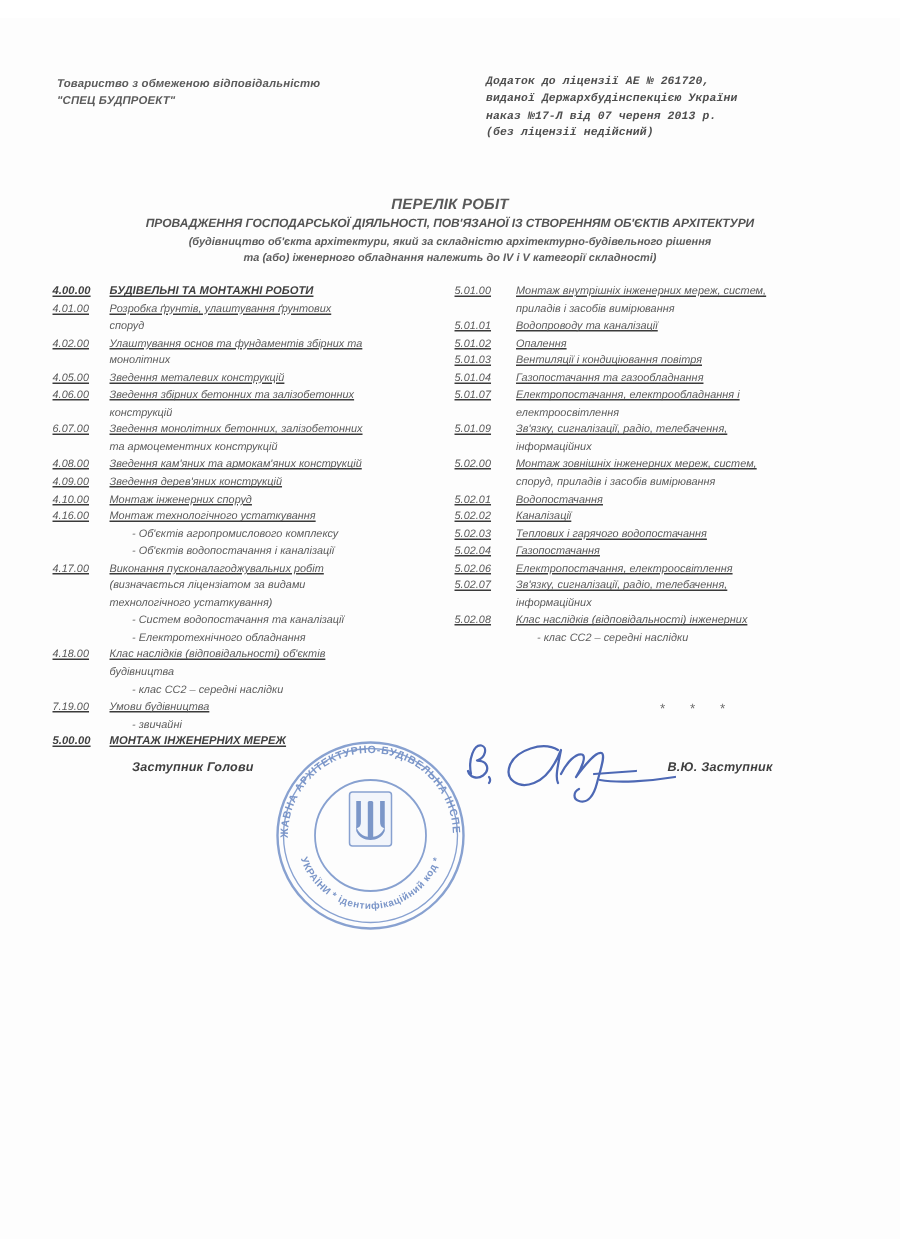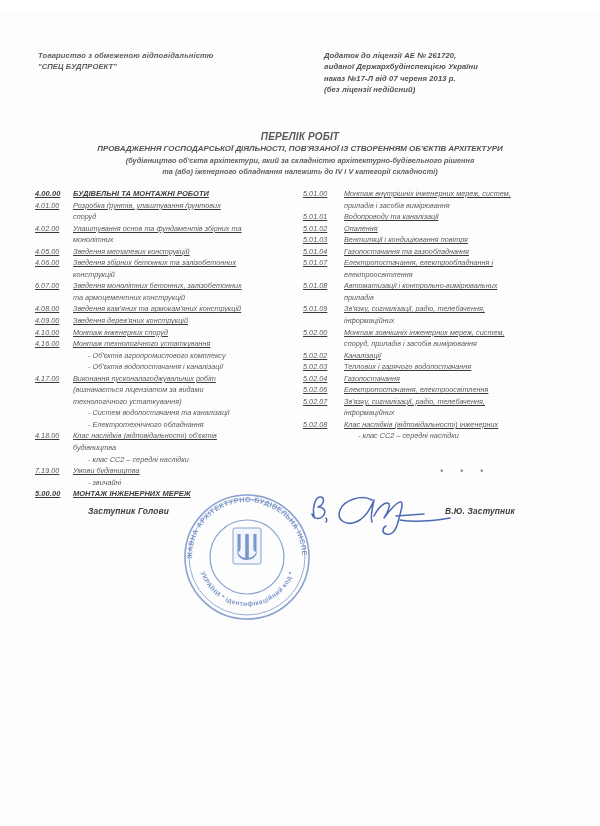--- a/index.html
+++ b/index.html
@@ -31,20 +31,21 @@
     display: flex;
     justify-content: space-between;
   }
   .header-left {
     margin-left: 38px;
     width: 270px;
   }
   .header-right {
     margin-right: 28px;
     width: 248px;
+    font-family: Liberation Mono, monospace;
   }
   .hdr-line {
     font-style: italic;
     font-weight: bold;
     font-size: 7.6px;
     line-height: 11.4px;
     color: #5b5b5b;
     letter-spacing: .1px;
     white-space: nowrap;
   }
@@ -303,34 +304,33 @@
         <div class="row">
           <div class="code">5.01.04</div>
           <div class="txt">Газопостачання та газообладнання</div>
         </div>
         <div class="row">
           <div class="code">5.01.07</div>
           <div class="txt">Електропостачання, електрообладнання і</div>
         </div>
         <div class="cont">електроосвітлення</div>
         <div class="row">
-          <div class="code">5.01.08</div>
-          <div class="txt">Автоматизації і контрольно-вимірювальних</div>
-        </div>
-        <div class="cont">приладів</div>
-        <div class="row">
           <div class="code">5.01.09</div>
           <div class="txt">Зв'язку, сигналізації, радіо, телебачення,</div>
         </div>
         <div class="cont">інформаційних</div>
         <div class="row">
           <div class="code">5.02.00</div>
           <div class="txt">Монтаж зовнішніх інженерних мереж, систем,</div>
         </div>
         <div class="cont">споруд, приладів і засобів вимірювання</div>
+        <div class="row">
+          <div class="code">5.02.01</div>
+          <div class="txt">Водопостачання</div>
+        </div>
         <div class="row">
           <div class="code">5.02.02</div>
           <div class="txt">Каналізації</div>
         </div>
         <div class="row">
           <div class="code">5.02.03</div>
           <div class="txt">Теплових і гарячого водопостачання</div>
         </div>
         <div class="row">
           <div class="code">5.02.04</div>

